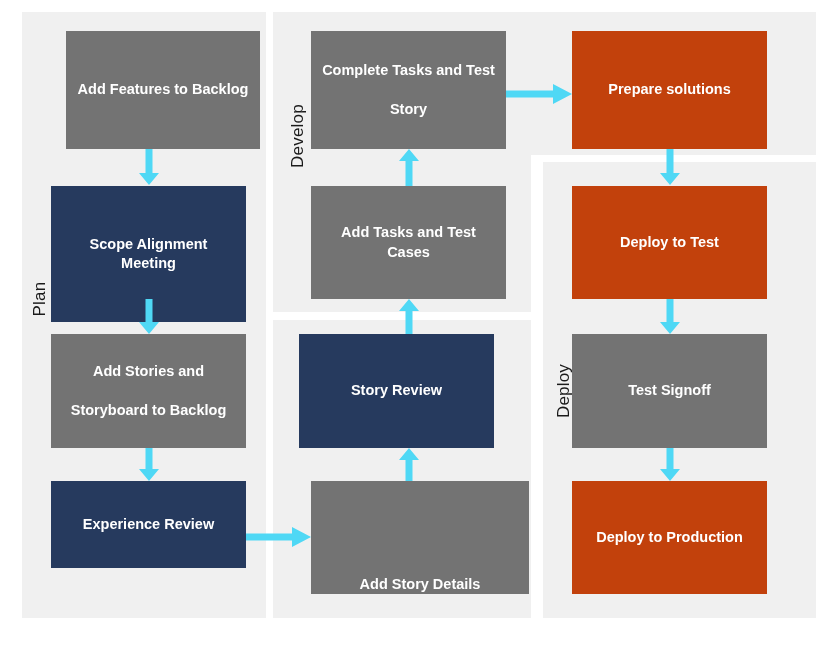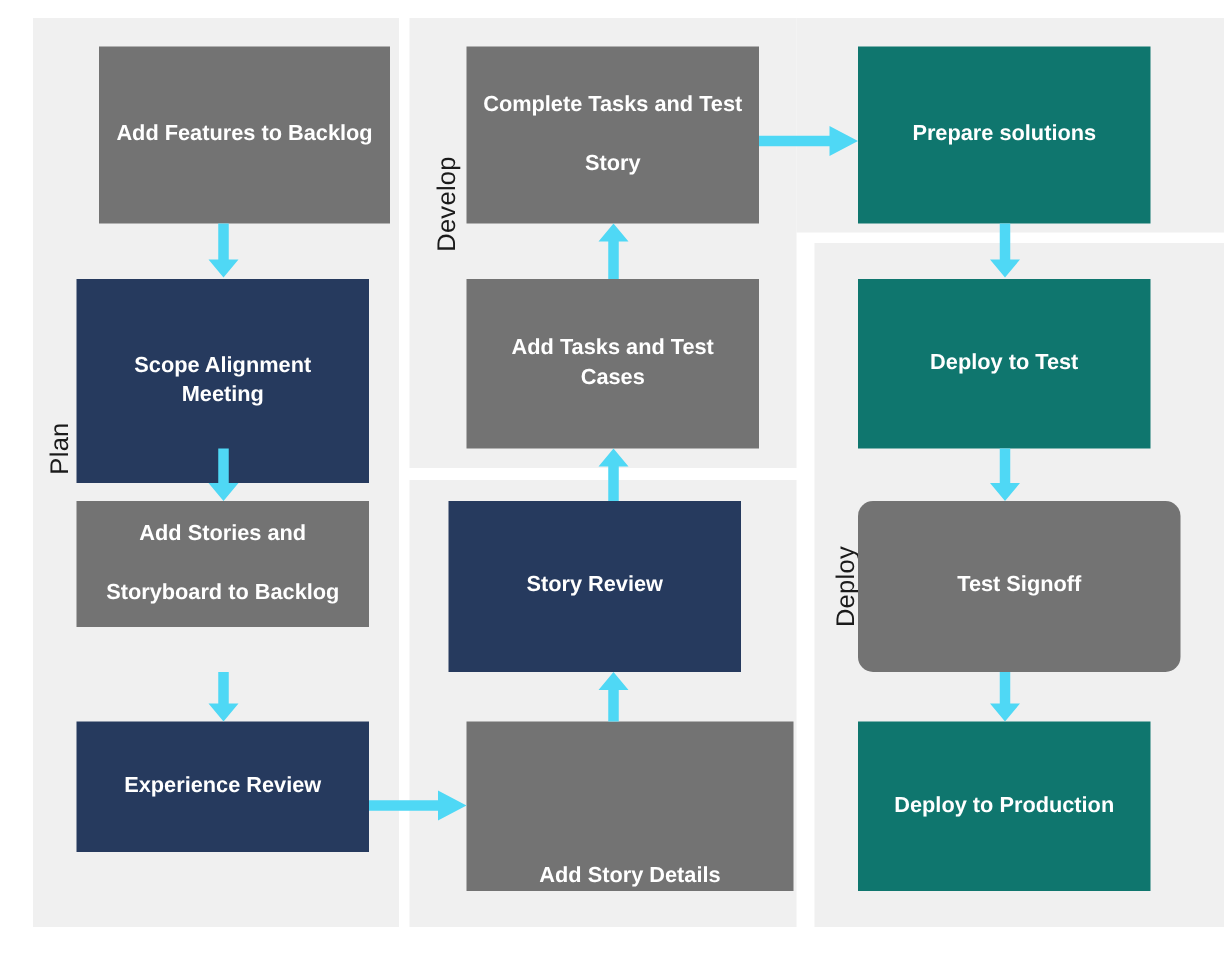--- a/index.html
+++ b/index.html
@@ -50,21 +50,21 @@
     text-align: center;
     color: #ffffff;
     font-size: 14.5px;
     font-weight: 600;
     line-height: 1.33;
     padding: 0 10px;
     box-sizing: border-box;
   }
   .node.gray  { background: #737373; }
   .node.navy  { background: #263a5e; }
-  .node.blue  { background: #0f766e; }
+  .node.blue  { background: #c2410c; }
   .node span  { display: block; }
 
   
   .arrow {
     position: absolute;
   }
   .arrow svg { display: block; overflow: visible; }
 </style>
 </head>
 <body>
@@ -88,21 +88,21 @@
   <div class="group-label" style="left:524px; top:380px; width:80px; height:22px; line-height:22px;">Deploy</div>
 
   <div class="node gray" style="left:66px; top:31px; width:194px; height:118px;">
     <span>Add Features to Backlog</span>
   </div>
 
   <div class="node navy" style="left:51px; top:186px; width:195px; height:136px;">
     <span>Scope Alignment Meeting</span>
   </div>
 
-  <div class="node gray" style="left:51px; top:334px; width:195px; height:84px;">
+  <div class="node gray" style="left:51px; top:334px; width:195px; height:114px;">
     <span>
       <span>Add Stories and</span><br>
       <span>Storyboard to Backlog</span>
     </span>
   </div>
 
   <div class="node navy" style="left:51px; top:481px; width:195px; height:87px;">
     <span>Experience Review</span>
   </div>
 
@@ -126,21 +126,21 @@
   </div>
 
   <div class="node blue" style="left:572px; top:31px; width:195px; height:118px;">
     <span>Prepare solutions</span>
   </div>
 
   <div class="node blue" style="left:572px; top:186px; width:195px; height:113px;">
     <span>Deploy to Test</span>
   </div>
 
-  <div class="node gray" style="left:572px; top:334px; width:215px; height:114px;border-radius:10px;">
+  <div class="node gray" style="left:572px; top:334px; width:195px; height:114px;">
     <span>Test Signoff</span>
   </div>
 
   <div class="node blue" style="left:572px; top:481px; width:195px; height:113px;">
     <span>Deploy to Production</span>
   </div>
 
   <div class="arrow" style="left:138px; top:149px; width:22px; height:37px;">
     <svg width="22" height="37" viewBox="0 0 22 37">
       <path d="M7.5,0 H14.5 V24 H21 L11,36 L1,24 H7.5 Z" fill="#4fd8f5"></path>

